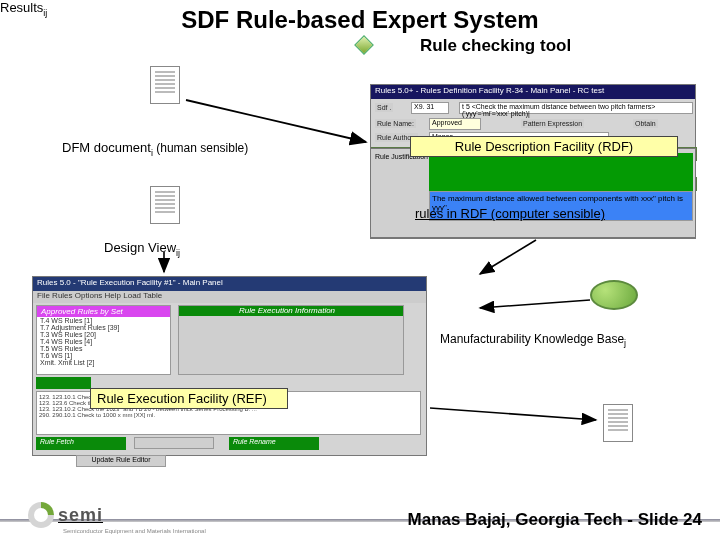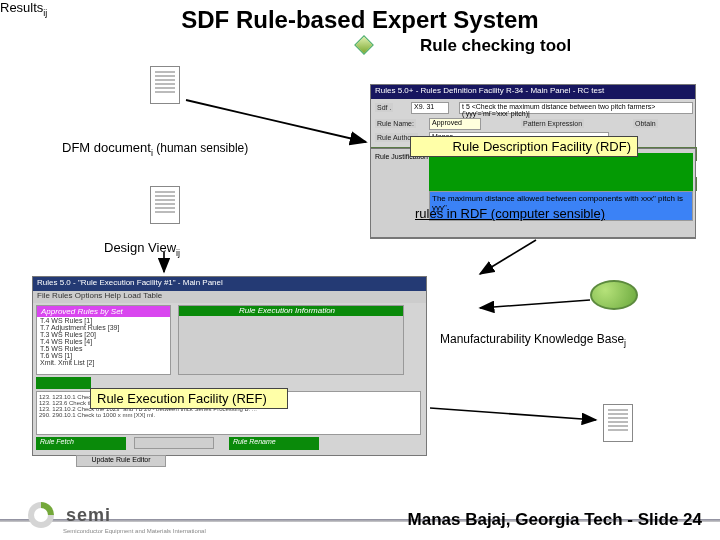--- a/index.html
+++ b/index.html
@@ -18,21 +18,21 @@
   .doc3::after{content:"";position:absolute;top:4px;left:4px;right:4px;height:2px;background:#bbb; box-shadow: 0 4px 0 #bbb, 0 8px 0 #bbb, 0 12px 0 #bbb, 0 16px 0 #bbb, 0 20px 0 #bbb;}
 
   .label { position: absolute; font-size: 13px; }
   .dfm { top: 140px; left: 62px; }
   .sub { font-size: 9px; vertical-align: sub; }
   .dview { top: 240px; left: 104px; }
   .mfg { top: 332px; left: 440px; font-size: 12px; }
   .results { top: 452px; left: 608px; font-size: 13px; }
 
   .yellow-box { position: absolute; background: #ffffa8; border: 1px solid #444; font-size: 13px; font-weight: normal; padding: 2px 6px; }
-  .rdf-box { top: 136px; left: 410px; width: 228px; text-align: right; }
+  .rdf-box { top: 136px; left: 410px; width: 268px; text-align: center; }
   .rdf-rules { position: absolute; top: 206px; left: 415px; font-size: 13px; text-decoration: underline; }
   .ref-box { top: 388px; left: 90px; width: 198px; text-align: left; }
 
   
   .mock-panel { position: absolute; border: 1px solid #777; background: #d9d9d9; }
   .rdf-panel { top: 84px; left: 370px; width: 326px; height: 155px; background:#d5d5d5; }
   .rdf-panel .header { height: 14px; background: linear-gradient(#17165f,#17165f); color:#fff; font-size:8px; padding:1px 4px; }
   .rdf-panel .rowlabel { position:absolute; left:4px; font-size:7px; color:#222; background:#cfcfcf; padding:1px 2px; }
   .rdf-panel .field { position:absolute; background:#fff; border:1px solid #999; height:12px; font-size:7px; padding:0 2px; }
   .rdf-panel .dk { position:absolute; background:#5a7a45; height:14px; }
@@ -51,21 +51,21 @@
   .ref-panel .g2 { position:absolute; top:100px; left:3px; width:55px; height:12px; background:#0a8a0a; }
   .ref-panel .bottom { position:absolute; top:114px; left:3px; width:385px; height:44px; background:#fff; border:1px solid #999; font-size:6px; color:#444; padding:2px; overflow:hidden; }
   .ref-panel .footer { position:absolute; bottom:2px; left:3px; width:385px; height:16px;}
   .ref-panel .footer .gp { background:#0a8a0a; width:90px; height:13px; display:inline-block; font-size:7px; color:#fff; font-style:italic; padding:1px 4px; vertical-align:top;}
   .ref-panel .footer .fld { display:inline-block; width:80px; height:12px; background:#cfcfcf; border:1px solid #999; margin-left:4px; vertical-align:top;}
   .ref-panel .footer .btn { display:inline-block; width:90px; height:12px; background:#cfcfcf; border:1px solid #999; margin-left:40px; font-size:7px; text-align:center; vertical-align:top;}
 
   .oval { position: absolute; top: 280px; left: 590px; width: 48px; height: 30px; border: 2px solid #5c8a3e; border-radius: 50%; background: radial-gradient(circle at 30% 30%, #b6e27a, #6aa83d); }
 
   .footer-bar { position:absolute; left:0; right:0; bottom:18px; height:3px; background:linear-gradient(#889, #ccc);}
-  .semi-logo { position:absolute; left:28px; bottom:12px; display:flex; align-items:center; gap:12px; }
+  .semi-logo { position:absolute; left:28px; bottom:12px; display:flex; align-items:center; gap:4px;text-decoration:underline; }
   .semi-logo .arc { width:26px; height:26px; border-radius:50%; background: conic-gradient(#74a83a 0 90deg, #d5d5d5 0 360deg); position: relative; }
   .semi-logo .arc::after{content:"";position:absolute;inset:6px;border-radius:50%;background:#fff;}
   .semi-logo .txt { font-size:18px; color:#555; font-weight:bold; letter-spacing:1px;}
   .semi-tag { position:absolute; left:63px; bottom:6px; font-size:6px; color:#888; }
   .speaker { position:absolute; right:18px; bottom:10px; font-size:17px; font-weight:bold;margin-top:8px;}
 
   svg.arrows { position:absolute; top:0; left:0; width:720px; height:540px; pointer-events:none; }
 </style>
 </head>
 <body>

